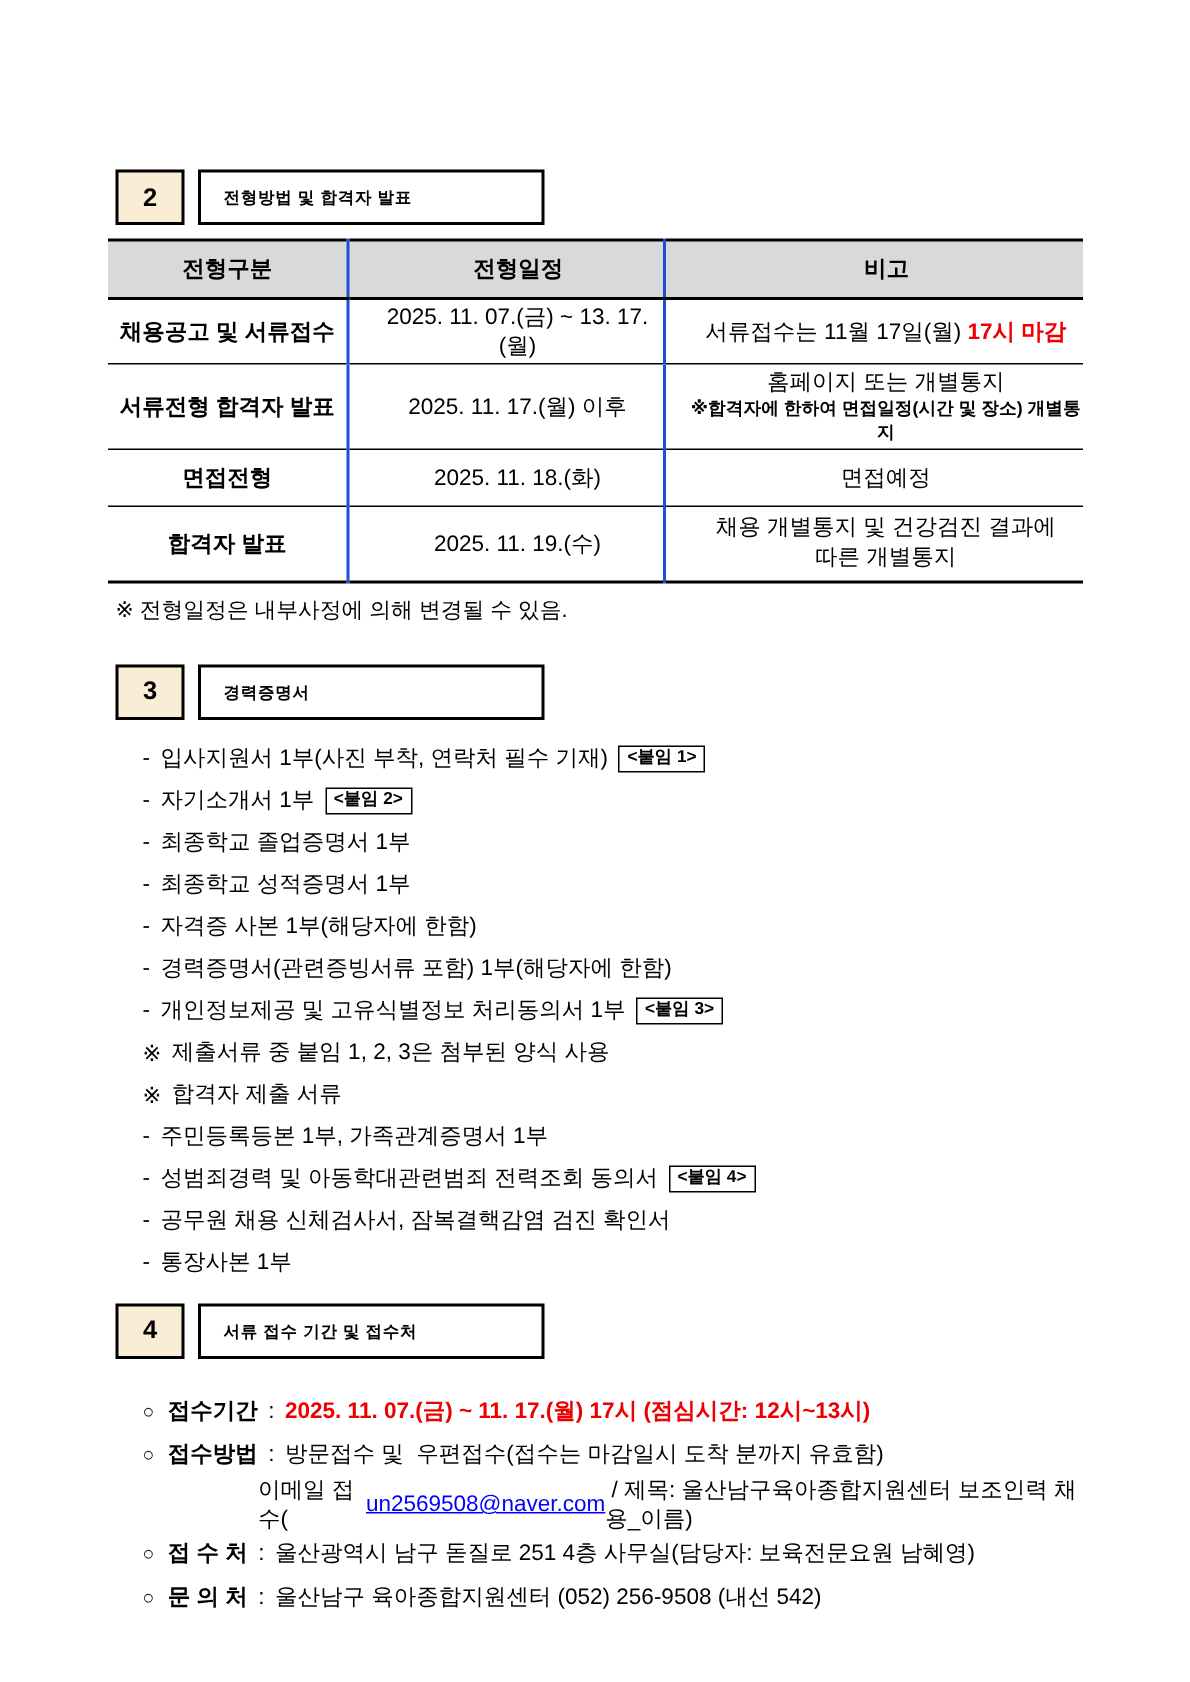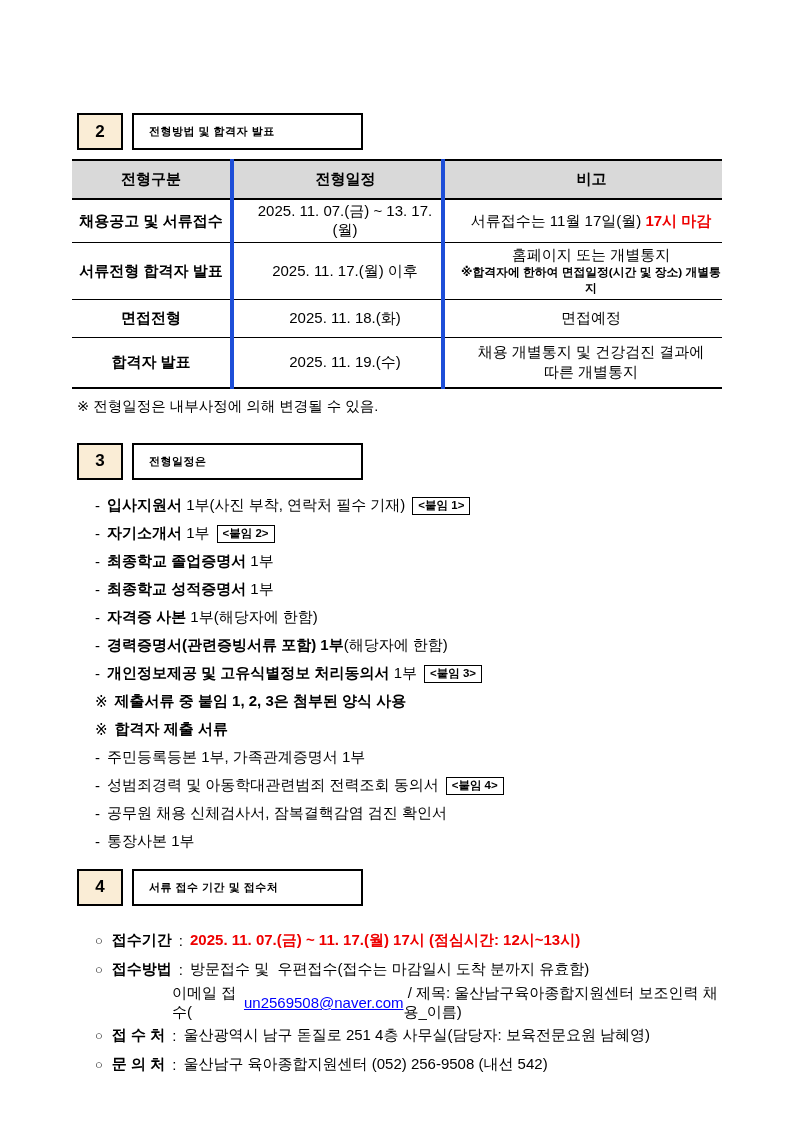--- a/index.html
+++ b/index.html
@@ -27,38 +27,38 @@
 
   
   table.sched { width:650px; margin-top:9px; border-collapse:collapse; table-layout:fixed;
     border-top:2.5px solid #000; border-bottom:2.5px solid #000; }
   table.sched col.c1 { width:160px; } table.sched col.c2 { width:211px; } table.sched col.c3 { width:279px; }
   table.sched th {
     background:#D9D9D9; height:39px; font-size:15px; font-weight:bold;
     border-bottom:2px solid #000; text-align:center;
   }
   table.sched td { text-align:center; font-size:15px; border-top:1px solid #000; padding:2px 1px; }
-  table.sched th + th, table.sched td + td { border-left:4px solid #1d4ed8;padding-left:16px; }
+  table.sched th + th, table.sched td + td { border-left:2px solid #1d4ed8;padding-left:16px; }
   table.sched tbody tr:first-child td { border-top:none; }
   td.cat { font-weight:bold; }
   .row-h1 td { height:39px; } .row-h2 td { height:49px; } .row-h3 td { height:38px; } .row-h4 td { height:50px; }
   .red { color:#EE0000; font-weight:bold; }
   .note-small { font-size:11.8px; line-height:1.35;font-weight:bold; }
   .note-line { line-height:1.35; }
   .pre { white-space:pre-wrap; }
 
   .footnote { margin:8px 0 0 5px; font-size:14.5px; white-space:pre-wrap; }
 
   .gap-s3 { height:27px; } .gap-list { height:12px; } .gap-s4 { height:13px; } .gap-rcpt { height:21px; }
 
   
   .doc-list { margin-left:23px; }
   .doc-item { display:flex; align-items:center; height:28px; font-size:15px; white-space:pre-wrap; }
   .doc-item .marker { margin-right:7px; }
-  .doc-item .bold-part { font-weight:bold; }
+  .doc-item .bold-part { font-weight:normal; }
   .badge {
     display:inline-block; border:1.8px solid #000; font-size:11.5px; font-weight:bold;
     padding:1.5px 5px 2px; margin-left:7px; line-height:1.1; white-space:nowrap;
   }
 
   
   .rcpt { margin-left:23px; }
   .rcpt-line { display:flex; align-items:center; min-height:28.5px; font-size:15px; white-space:pre-wrap; }
   .rcpt-line .bullet { font-size:13px; margin-right:9px; }
   .rcpt-label { font-weight:bold; }
@@ -119,21 +119,21 @@
         </tr>
       </tbody>
     </table>
 
     <div class="footnote">※ 전형일정은 내부사정에 의해 변경될 수 있음.</div>
 
     <div class="gap-s3"></div>
 
     <div class="sec-header">
       <div class="sec-num">3</div>
-      <div class="sec-title">전형일정은</div>
+      <div class="sec-title">경력증명서</div>
     </div>
 
     <div class="gap-list"></div>
 
     <div class="doc-list">
       <div class="doc-item">
         <span class="marker">-</span><span class="bold-part">입사지원서</span><span> 1부(사진 부착, 연락처 필수 기재)</span><span class="badge">&lt;붙임 1&gt;</span>
       </div>
       <div class="doc-item">
         <span class="marker">-</span><span class="bold-part">자기소개서</span><span> 1부</span><span class="badge">&lt;붙임 2&gt;</span>

